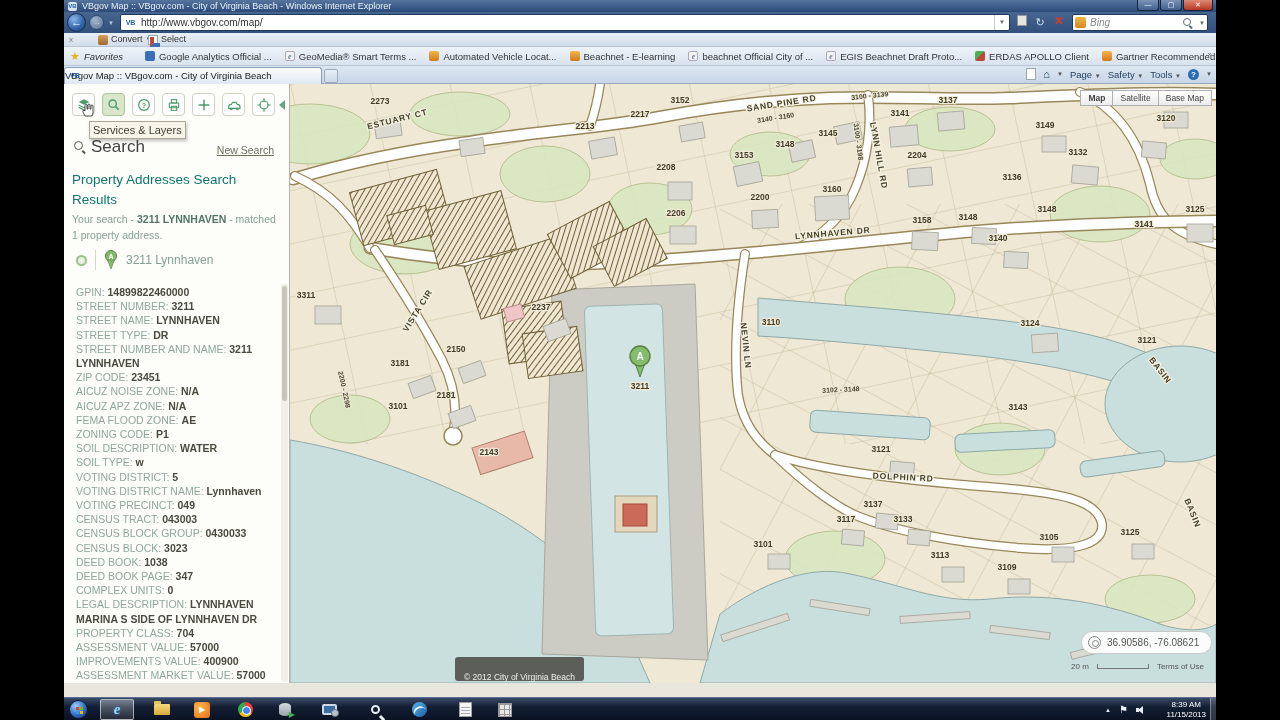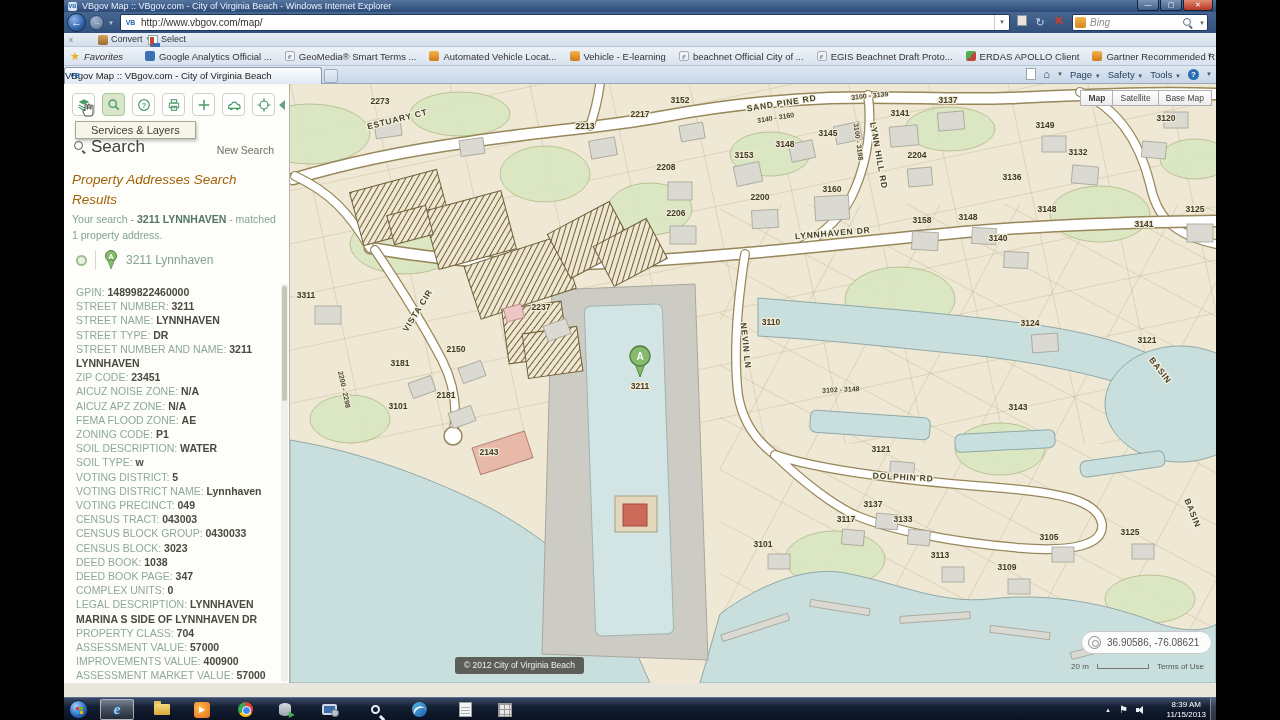--- a/index.html
+++ b/index.html
@@ -93,29 +93,29 @@
   .main{position:absolute;left:0;top:84px;width:100%;height:599px;}
   .sidebar{position:absolute;left:0;top:0;width:226px;height:599px;background:#fdfdfa;border-right:1px solid #b5b3a8;overflow:hidden;}
   .toolrow{position:absolute;left:8px;top:9px;display:flex;gap:7px;}
   .toolbtn{width:23px;height:23px;border:1px solid #d2d0c2;border-radius:4px;background:#fff;
     display:flex;align-items:center;justify-content:center;}
   .toolbtn.active{background:#d9e6cc;border-color:#a8c79a;}
   .toolbtn svg{width:16px;height:16px;}
   .collapse{position:absolute;right:4px;top:16px;width:0;height:0;border-top:5px solid transparent;
     border-bottom:5px solid transparent;border-right:6px solid #6aa183;}
   .handcur{position:absolute;left:16px;top:18px;z-index:6;}
-  .tooltip{position:absolute;left:11px;top:37px;padding:2px 15px;background:#f7f4e9;border:1px solid #a8a695;
+  .tooltip{position:absolute;left:25px;top:37px;padding:2px 3px;background:#f7f4e9;border:1px solid #a8a695;
     box-shadow:1px 2px 3px rgba(0,0,0,.25);font-size:11px;color:#3f3f35;white-space:nowrap;z-index:5;}
   .searchhead{position:absolute;left:10px;top:53px;display:flex;align-items:center;gap:5px;
     font-size:17px;color:#404040;}
   .searchhead .mag2{position:relative;width:12px;height:12px;}
   .mag2::before{content:"";position:absolute;left:0;top:0;width:7px;height:7px;border:1.6px solid #5a5a4e;border-radius:50%;}
   .mag2::after{content:"";position:absolute;left:8.5px;top:8.5px;width:4px;height:1.6px;background:#5a5a4e;transform:rotate(45deg);transform-origin:0 0;}
-  .newsearch{position:absolute;right:15px;top:60px;font-size:10.5px;color:#70705f;padding-left:47px;}
-  .restitle{position:absolute;left:8px;top:86px;width:182px;font-size:13.5px;line-height:1.45;color:#a16207;font-style:italic;}
+  .newsearch{position:absolute;right:15px;top:60px;font-size:10.5px;color:#70705f;text-decoration:underline;padding-left:47px;}
+  .restitle{position:absolute;left:8px;top:86px;width:182px;font-size:13.5px;line-height:1.45;color:#0f766e;}
   .summary{position:absolute;left:8px;top:128px;width:205px;font-size:10.5px;line-height:1.5;color:#84a294;}
   .summary b{color:#56756a;}
   .resultrow{position:absolute;left:12px;top:166px;display:flex;align-items:center;gap:8px;}
   .gdot{width:11px;height:11px;border-radius:50%;border:2px solid #9bc08e;background:#e9f1e3;}
   .vsep{width:1px;height:20px;background:#d8d6ca;}
   .reslabel{font-size:12px;color:#84a294;}
   .details{position:absolute;left:12px;top:201px;width:202px;font-size:10.5px;line-height:14.2px;}
   .drow .dl{color:#8fa89c;}
   .drow .dv{color:#4a4a3f;font-weight:bold;}
   .sscroll{position:absolute;right:1px;top:200px;width:7px;height:398px;background:#efeee7;border-radius:3px;}
@@ -132,21 +132,21 @@
   .hb{fill:url(#hatch);stroke:#6f6038;stroke-width:1;}
   .w{fill:#c9dfde;stroke:#8fa9a7;stroke-width:1;}
   .veg{fill:#d9e6c1;stroke:#a8b37c;stroke-width:.8;opacity:.9;}
   .plbl{font:bold 8.5px "Liberation Sans",sans-serif;fill:#3f3b26;paint-order:stroke;stroke:#f1ead6;stroke-width:2.4px;text-anchor:middle;}
   .slbl{font:bold 8.5px "Liberation Sans",sans-serif;letter-spacing:.8px;fill:#45412b;paint-order:stroke;stroke:#f6f2e2;stroke-width:2.4px;text-anchor:middle;}
   .rlbl{font:bold 7px "Liberation Sans",sans-serif;fill:#4a4632;paint-order:stroke;stroke:#f1ead6;stroke-width:2px;text-anchor:middle;}
   .mapbtns{position:absolute;top:6px;right:4px;display:flex;z-index:4;}
   .mapbtn{padding:1px 7px;font-size:8.5px;color:#444;background:linear-gradient(#ffffff,#ececec);
     border:1px solid #b0b0b0;border-left:none;line-height:12px;}
   .mapbtn:first-child{border-left:1px solid #b0b0b0;font-weight:bold;}
-  .copyright{position:absolute;left:165px;top:573px;height:17px;padding:0 9px;border-radius:3px;
+  .copyright{position:absolute;left:165px;top:573px;height:17px;padding:12px 9px;border-radius:3px;
     background:rgba(72,72,66,.85);color:#f0f0ea;font-size:8.5px;line-height:17px;z-index:4;}
   .coordpill{position:absolute;left:791px;top:547px;height:23px;padding:0 12px 0 6px;border-radius:12px;
     background:rgba(255,255,255,.93);border:1px solid #c9c9c9;display:flex;align-items:center;gap:6px;
     font-size:10px;color:#555;z-index:4;}
   .target{width:13px;height:13px;border:1.6px solid #888;border-radius:50%;position:relative;}
   .target::after{content:"";position:absolute;left:2.5px;top:2.5px;width:5px;height:5px;border:1.4px solid #888;border-radius:50%;}
   .scalerow{position:absolute;right:12px;top:578px;display:flex;align-items:center;gap:8px;z-index:4;
     font-size:8px;color:#555;}
   .scalebar{width:52px;height:5px;border-left:1px solid #777;border-right:1px solid #777;border-bottom:1px solid #777;}
 
@@ -263,21 +263,21 @@
         <span class="favlink">
           <span class="fico ie">e</span>
           <span>GeoMedia® Smart Terms ...</span>
         </span>
         <span class="favlink">
           <span class="fico orange"></span>
           <span>Automated Vehicle Locat...</span>
         </span>
         <span class="favlink">
           <span class="fico orange"></span>
-          <span>Vehicle - E-learning</span>
+          <span>Beachnet - E-learning</span>
         </span>
         <span class="favlink">
           <span class="fico ie">e</span>
           <span>beachnet  Official City of ...</span>
         </span>
         <span class="favlink">
           <span class="fico ie">e</span>
           <span>EGIS Beachnet Draft Proto...</span>
         </span>
         <span class="favlink">

